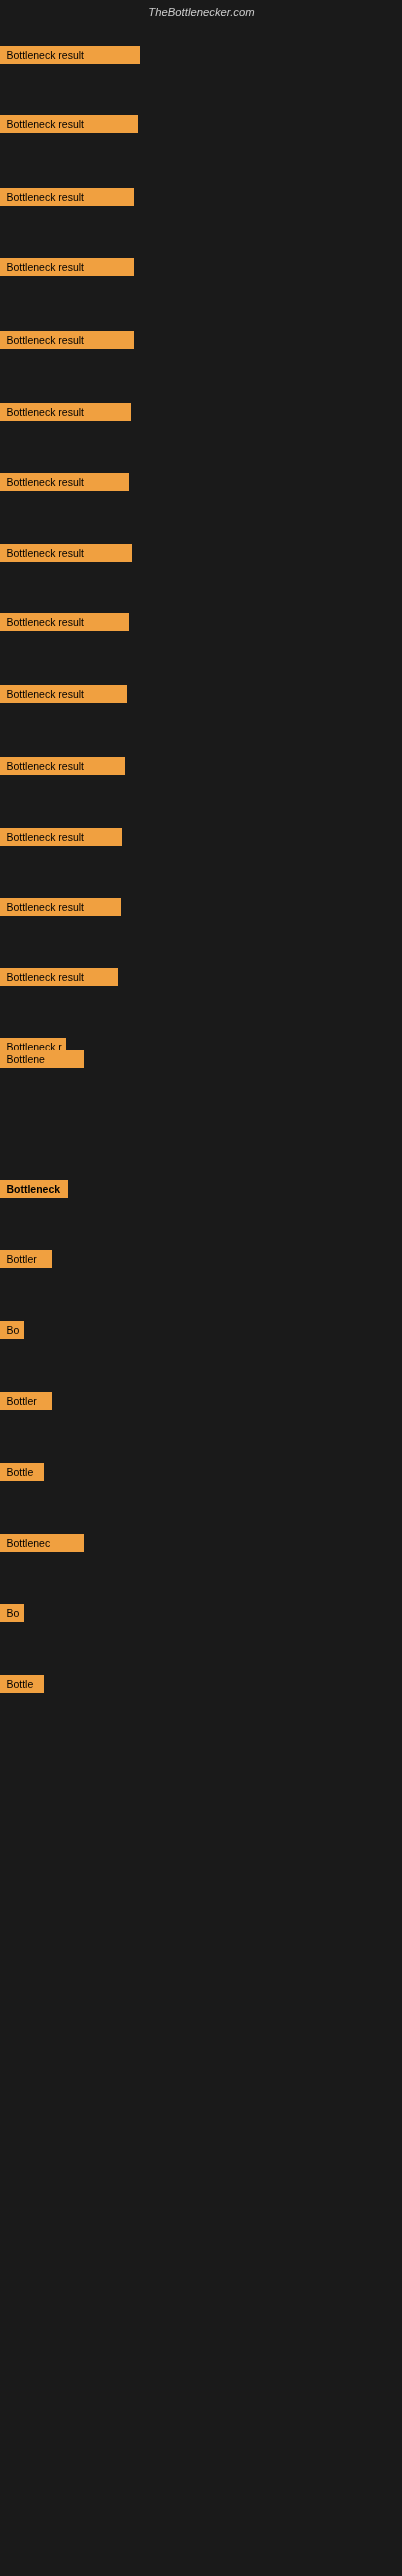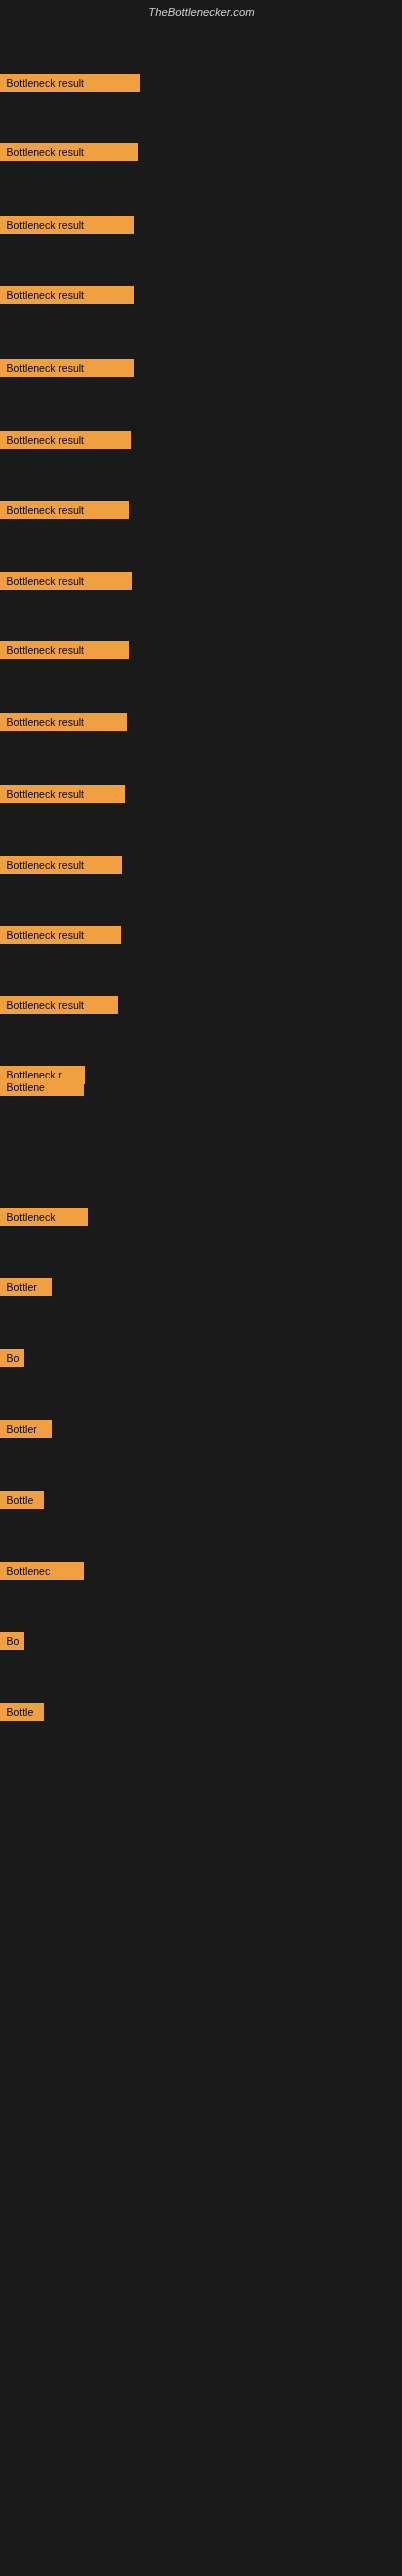--- a/index.html
+++ b/index.html
@@ -27,21 +27,20 @@
     .bottleneck-item {
       position: absolute;
       left: 0;
       background-color: #f0a040;
       color: #000000;
       font-size: 10.5px;
       font-weight: normal;
       padding: 3.2px 6.4px;
       white-space: nowrap;
       overflow: hidden;
-      margin-top: 28px;
     }
   </style>
 </head>
 <body>
 
 <div class="site-title">TheBottlenecker.com</div>
 
 <div id="items-container">
     <div class="bottleneck-item" style="top: 46px; width: 140px;">Bottleneck result</div>
     <div class="bottleneck-item" style="top: 115px; width: 138px;">Bottleneck result</div>
@@ -50,23 +49,23 @@
     <div class="bottleneck-item" style="top: 331px; width: 134px;">Bottleneck result</div>
     <div class="bottleneck-item" style="top: 403px; width: 131px;">Bottleneck result</div>
     <div class="bottleneck-item" style="top: 473px; width: 129px;">Bottleneck result</div>
     <div class="bottleneck-item" style="top: 544px; width: 132px;">Bottleneck result</div>
     <div class="bottleneck-item" style="top: 613px; width: 129px;">Bottleneck result</div>
     <div class="bottleneck-item" style="top: 685px; width: 127px;">Bottleneck result</div>
     <div class="bottleneck-item" style="top: 757px; width: 125px;">Bottleneck result</div>
     <div class="bottleneck-item" style="top: 828px; width: 122px;">Bottleneck result</div>
     <div class="bottleneck-item" style="top: 898px; width: 121px;">Bottleneck result</div>
     <div class="bottleneck-item" style="top: 968px; width: 118px;">Bottleneck result</div>
-    <div class="bottleneck-item" style="top: 1038px; width: 85px;">Bottleneck r</div>
+    <div class="bottleneck-item" style="top: 1038px; width: 66px;">Bottleneck r</div>
     <div class="bottleneck-item" style="top: 1050px; width: 84px;">Bottlene</div>
-    <div class="bottleneck-item" style="top: 1180px; width: 88px;">Bottleneck</div>
+    <div class="bottleneck-item" style="top: 1180px; width: 68px; font-weight: bold;">Bottleneck</div>
     <div class="bottleneck-item" style="top: 1250px; width: 52px;">Bottler</div>
     <div class="bottleneck-item" style="top: 1321px; width: 24px;">Bo</div>
     <div class="bottleneck-item" style="top: 1392px; width: 52px;">Bottler</div>
     <div class="bottleneck-item" style="top: 1463px; width: 44px;">Bottle</div>
     <div class="bottleneck-item" style="top: 1534px; width: 84px;">Bottlenec</div>
     <div class="bottleneck-item" style="top: 1604px; width: 24px;">Bo</div>
     <div class="bottleneck-item" style="top: 1675px; width: 44px;">Bottle</div>
   </div>
 
 

